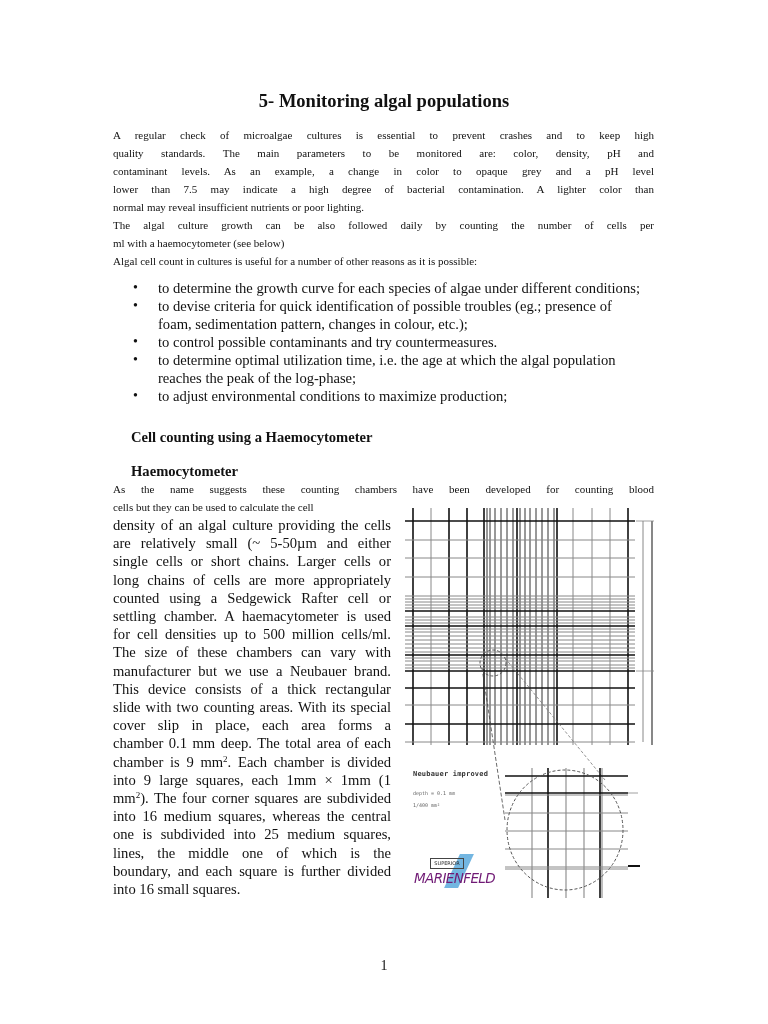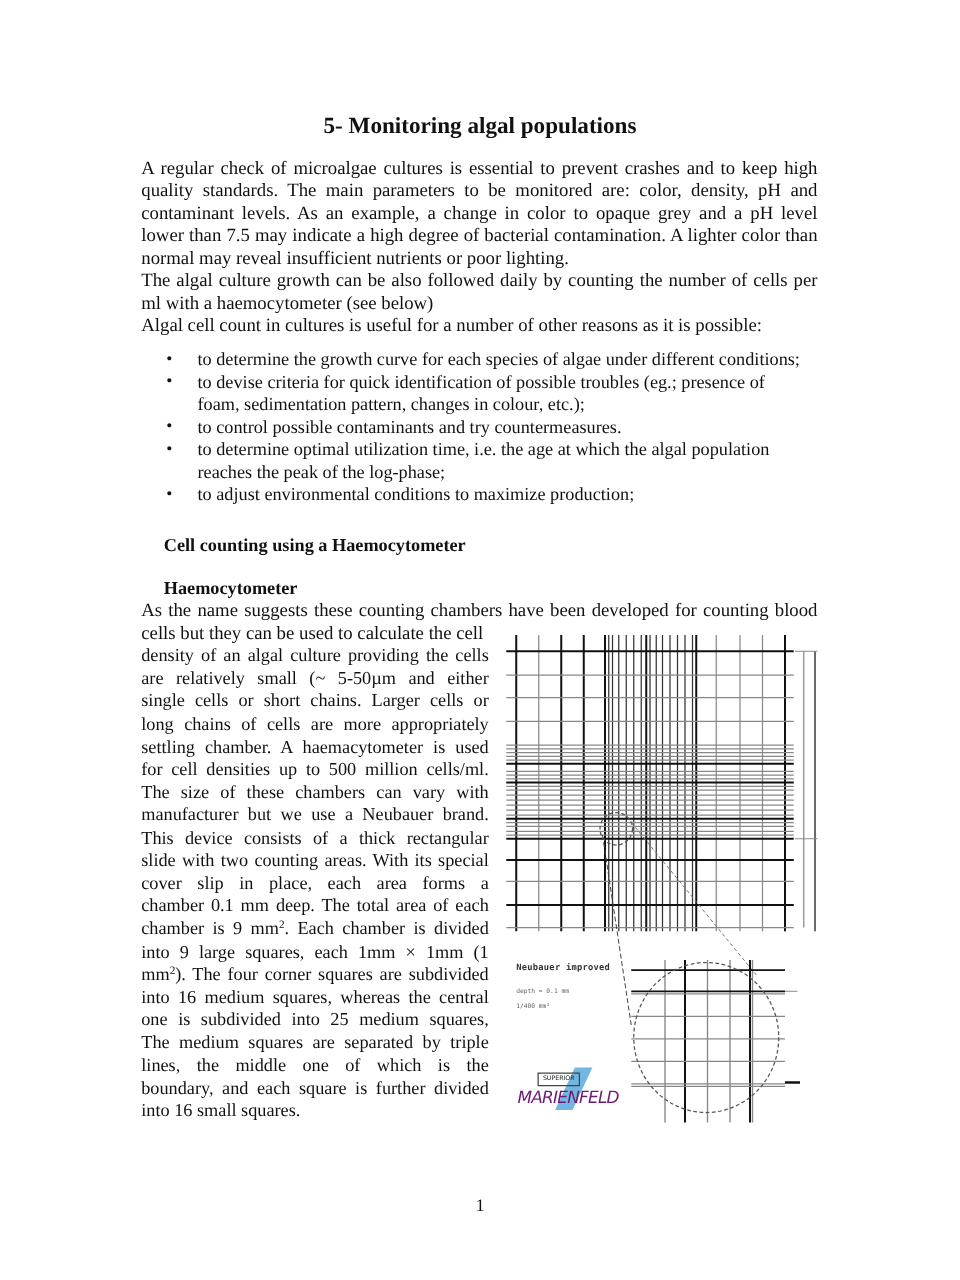--- a/index.html
+++ b/index.html
@@ -1,21 +1,21 @@
 <!DOCTYPE html>
 <html><head>
 <meta charset="utf-8">
 <style>
   html, body { margin: 0; padding: 0; background: #ffffff; }
   body { width: 768px; height: 1024px; position: relative; overflow: hidden;
          font-family: "Liberation Serif", "DejaVu Serif", serif; color: #111; }
   .page { position: absolute; left: 0; top: 0; width: 617px; height: 1024px; }
   .title { position: absolute; top: 91px; left: 0; width: 768px; text-align: center;
            font-size: 18.5px; font-weight: bold; }
-  .para { position: absolute; left: 113px; width: 541px; font-size: 15px; line-height: 18px;
+  .para { position: absolute; left: 113px; width: 541px; font-size: 11px; line-height: 18px;
           text-align: justify; text-align-last: left; font-family: Liberation Serif, serif; }
   .line { display: block; white-space: nowrap; }
   .just { text-align: justify; text-align-last: justify; white-space: normal; }
   ul.bullets { position: absolute; left: 113px; top: 279px; width: 560px; margin: 0; padding: 0;
                list-style: none; font-size: 14.6px; line-height: 18px; }
   ul.bullets li { position: relative; padding-left: 45px; }
   ul.bullets li .dot { position: absolute; left: 20px; top: 0; font-size: 14px; }
   .heading { position: absolute; left: 113px; font-size: 14.6px; font-weight: bold; margin-left: 18px; }
   .col { position: absolute; left: 113px; top: 499px; width: 278px; font-size: 14.6px; line-height: 18.2px; }
   .col .just { display: block; }
@@ -85,34 +85,34 @@
   </div>
   <div class="para" style="top:498px; width:290px;">
     <span class="line">cells but they can be used to calculate the cell</span>
   </div>
 
   <div class="col" style="top:516px;">
     <span class="just">density of an algal culture providing the cells</span>
     <span class="just">are relatively small (~ 5-50µm and either</span>
     <span class="just">single cells or short chains.  Larger cells or</span>
     <span class="just">long chains of cells are more appropriately</span>
+    <span class="just">counted using a Sedgewick Rafter cell or</span>
     <span class="just">settling chamber.  A haemacytometer is used</span>
     <span class="just">for cell densities up to 500 million cells/ml.</span>
     <span class="just">The size of these chambers can vary with</span>
     <span class="just">manufacturer but we use a Neubauer brand.</span>
     <span class="just">This device consists of a thick rectangular</span>
     <span class="just">slide with two counting areas. With its special</span>
     <span class="just">cover slip in place, each area forms a</span>
     <span class="just">chamber 0.1 mm deep. The total area of each</span>
     <span class="just"><span>chamber is 9 mm</span><sup>2</sup><span>. Each chamber is divided</span></span>
     <span class="just">into 9 large squares, each 1mm × 1mm (1</span>
     <span class="just"><span>mm</span><sup>2</sup><span>). The four corner squares are subdivided</span></span>
     <span class="just">into 16 medium squares, whereas the central</span>
     <span class="just">one is subdivided into 25 medium squares,</span>
-    <span class="just">The medium squares are separated by triple</span>
     <span class="just">lines, the middle one of which is the</span>
     <span class="just">boundary, and each square is further divided</span>
     <span class="line">into 16 small squares.</span>
   </div>
 
   <div class="diagram">
     <svg id="grid-svg" width="270" height="420" viewBox="0 0 270 420">
         <line x1="13" y1="8" x2="13" y2="245" stroke="#111" stroke-width="1.6"></line>
         <line x1="31" y1="8" x2="31" y2="245" stroke="#888" stroke-width="1"></line>
         <line x1="49" y1="8" x2="49" y2="245" stroke="#111" stroke-width="1.6"></line>

